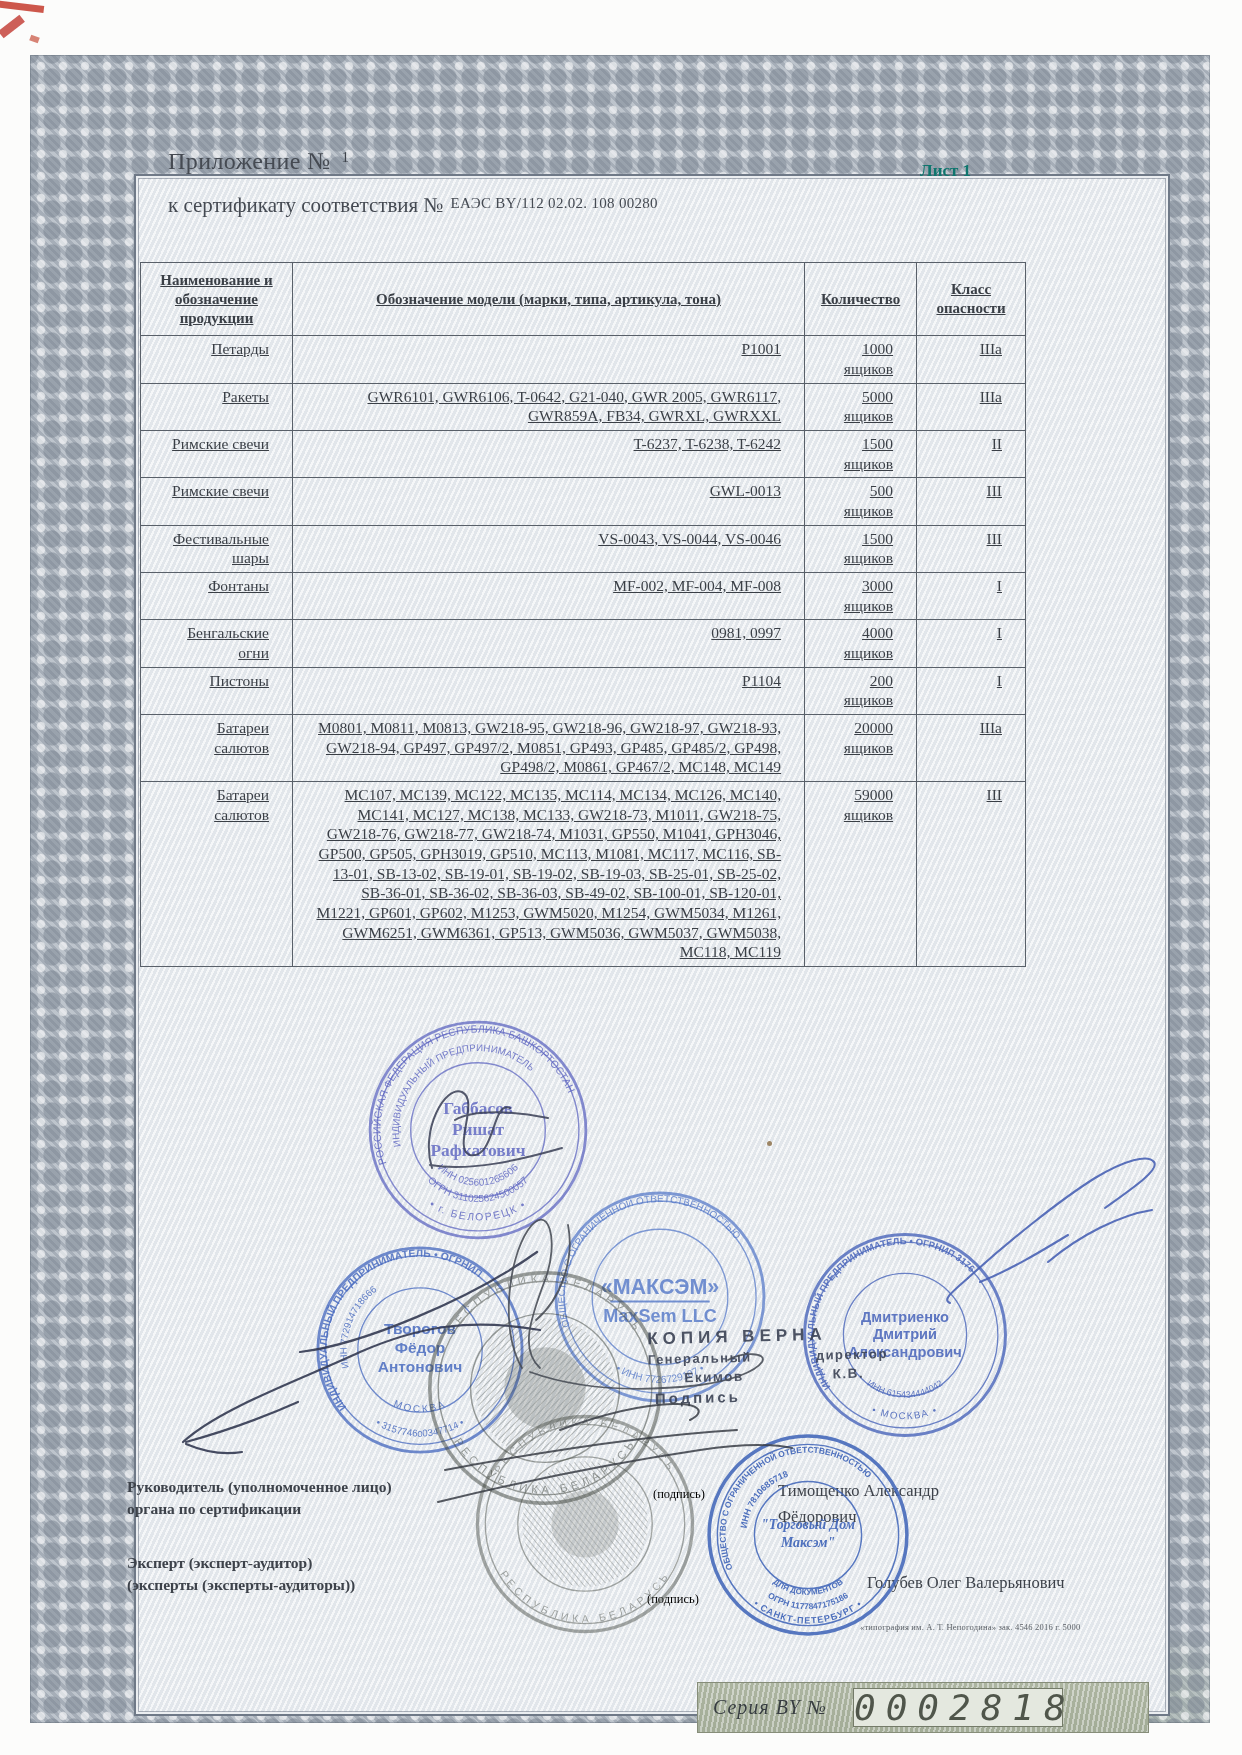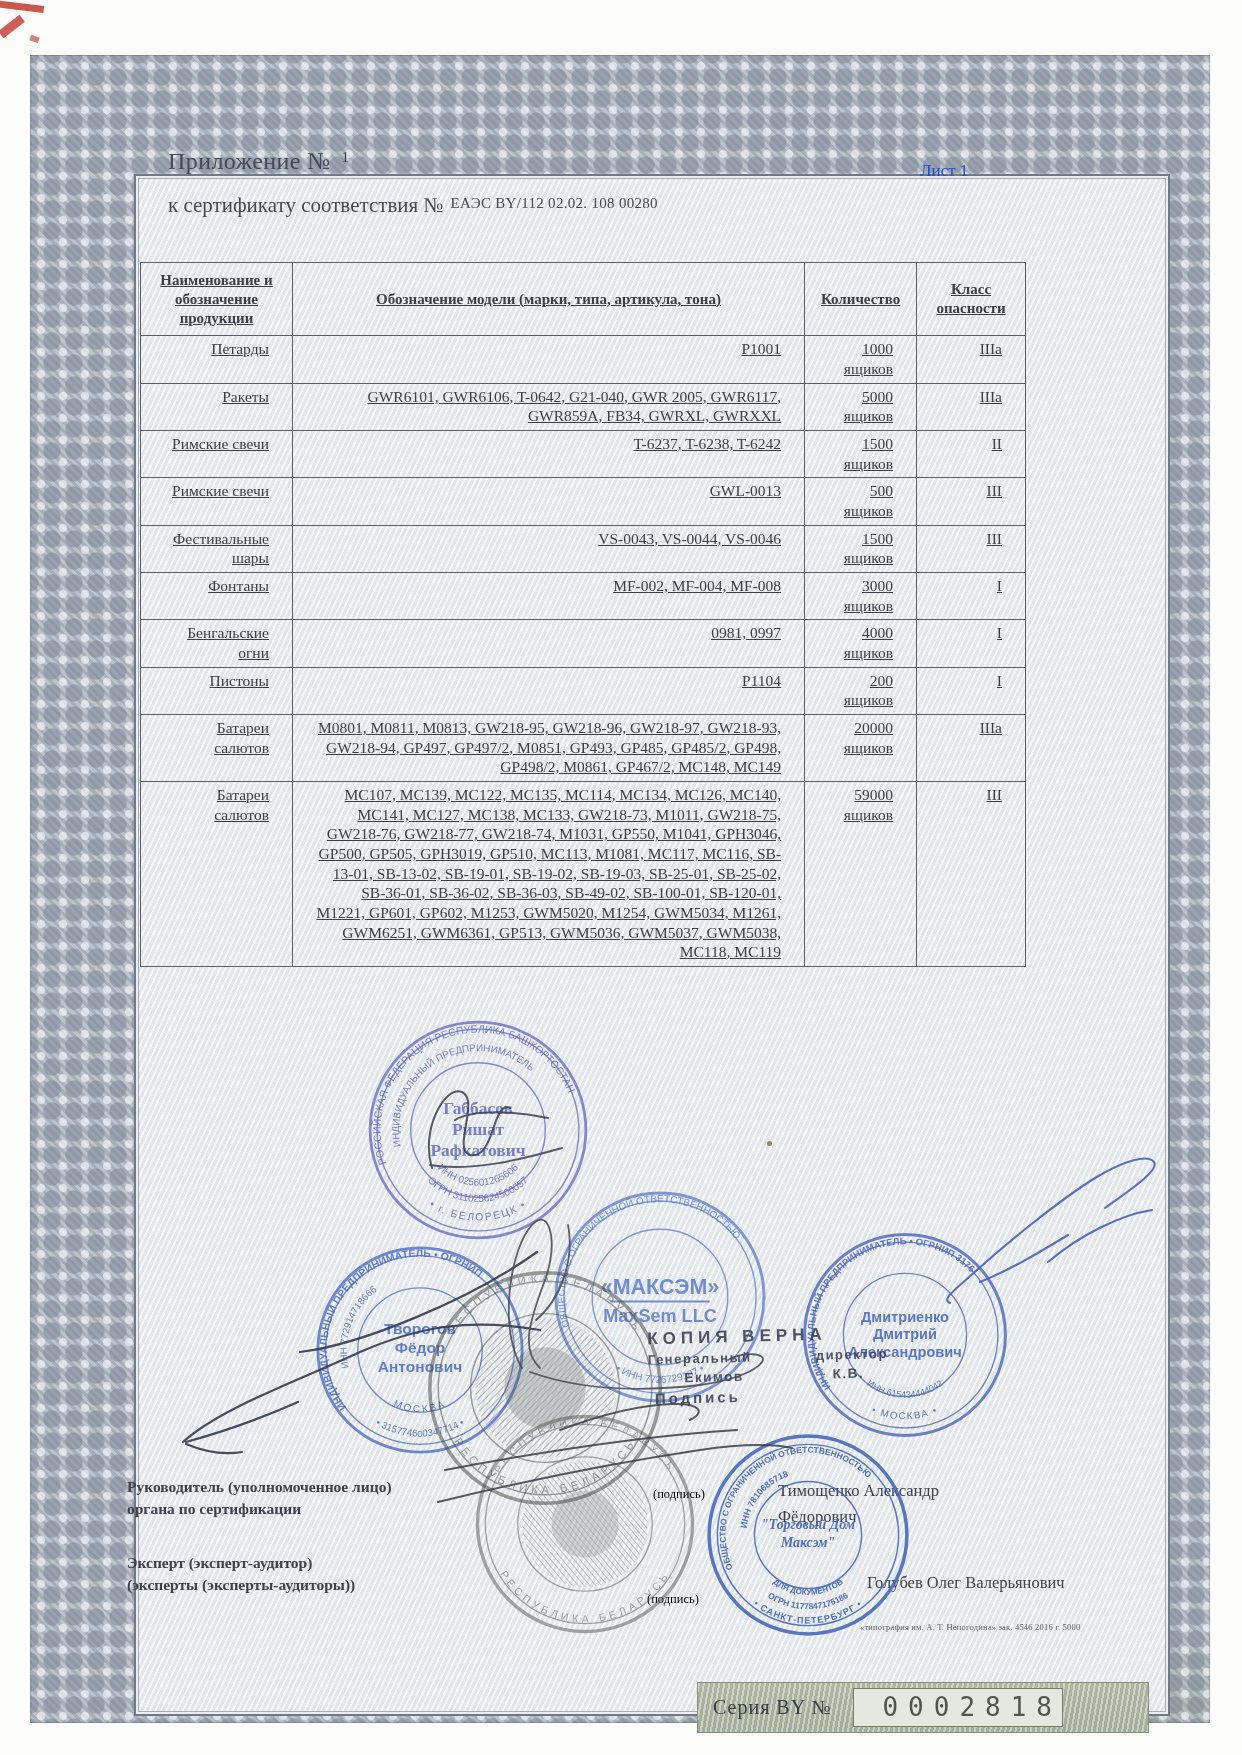--- a/index.html
+++ b/index.html
@@ -27,21 +27,21 @@
     box-shadow:inset 0 0 0 2px #ebeef1, inset 0 0 0 3px rgba(111,121,135,.55);
   }
   
   .red1{left:-6px;top:3px;width:50px;height:7px;background:#c43a2b;transform:rotate(7deg);opacity:.85;}
   .red2{left:-2px;top:22px;width:27px;height:9px;background:#c0372f;transform:rotate(-38deg);opacity:.8;}
   .red3{left:30px;top:36px;width:9px;height:6px;background:#c8503c;transform:rotate(20deg);opacity:.7;}
   .speck{left:767px;top:1141px;width:5px;height:5px;border-radius:50%;background:#8a6b42;opacity:.8;z-index:5;}
   
   .appendix{left:168px;top:148px;font-size:24px;color:#454a52;letter-spacing:.4px;z-index:1;}
   .appendix .num{font-size:15px;vertical-align:7px;margin-left:11px;color:#3e434b;}
-  .sheet{left:920px;top:161px;font-size:17px;font-weight:400;color:#1d4ed8;z-index:1;}
+  .sheet{left:920px;top:161px;font-size:17px;font-weight:700;color:#0f766e;z-index:1;}
   .certline{left:168px;top:193px;font-size:21px;color:#454a52;z-index:1;}
   .certline .num{font-size:15px;margin-left:7px;position:relative;top:-4px;letter-spacing:.3px;}
   
   .tablewrap{left:140px;top:262px;width:886px;z-index:1;}
   table{border-collapse:collapse;width:100%;font-size:15.5px;color:#3a3f46;text-decoration:underline;}
   th,td{border:1.6px solid #596069;padding:3px 23px 4px;vertical-align:top;text-align:right;line-height:1.27;}
   th{text-align:center;vertical-align:middle;font-weight:bold;font-size:15px;padding:8px 4px;line-height:1.25;}
   
   .siglabel{font-weight:bold;font-size:15.5px;line-height:1.45;color:#3d424a;z-index:1;}
   .signame{font-size:16.5px;line-height:1.6;color:#3d424a;z-index:1;}
@@ -55,27 +55,27 @@
   .copyblock .l1{font-size:17px;letter-spacing:5px;}
   .copyblock .l2{display:flex;justify-content:space-between;width:240px;font-size:13px;letter-spacing:1.5px;margin-top:3px;}
   .copyblock .l3{display:flex;justify-content:space-between;width:180px;padding-left:36px;font-size:13.5px;letter-spacing:1.5px;margin-top:4px;}
   .copyblock .l4{font-size:15px;letter-spacing:3px;margin:4px 0 0 6px;}
   
   .serial{
     left:697px;top:1682px;width:450px;height:49px;z-index:7;
     background:
       repeating-linear-gradient(100deg, rgba(255,255,255,.35) 0 2px, rgba(140,150,120,.25) 2px 5px),
       linear-gradient(#b7bfae,#aab3a1);
-    border:1px solid #868d79;display:flex;align-items:center;
+    border:1px solid #868d79;display:flex;align-items:center;font-style:italic;
   }
   .serial .lbl{font-size:20px;color:#373d41;margin-left:15px;letter-spacing:1px;}
   .serial .digits{
     position:absolute;left:155px;top:5px;width:208px;height:37px;
     background:#e4e8df;border:1px solid #747b69;
-    font-family:"DejaVu Sans Mono",monospace;font-size:26px;letter-spacing:10px;
+    font-family:"DejaVu Sans Mono",monospace;font-size:36px;letter-spacing:10px;
     color:#50564b;text-align:right;line-height:37px;
   }
   .printinfo{left:860px;top:1622px;width:280px;font-size:8.5px;color:#5b6066;z-index:2;letter-spacing:.2px;}
 </style>
 </head>
 <body>
 
 <div class="frame">
   <div class="paper"></div>
 </div>

